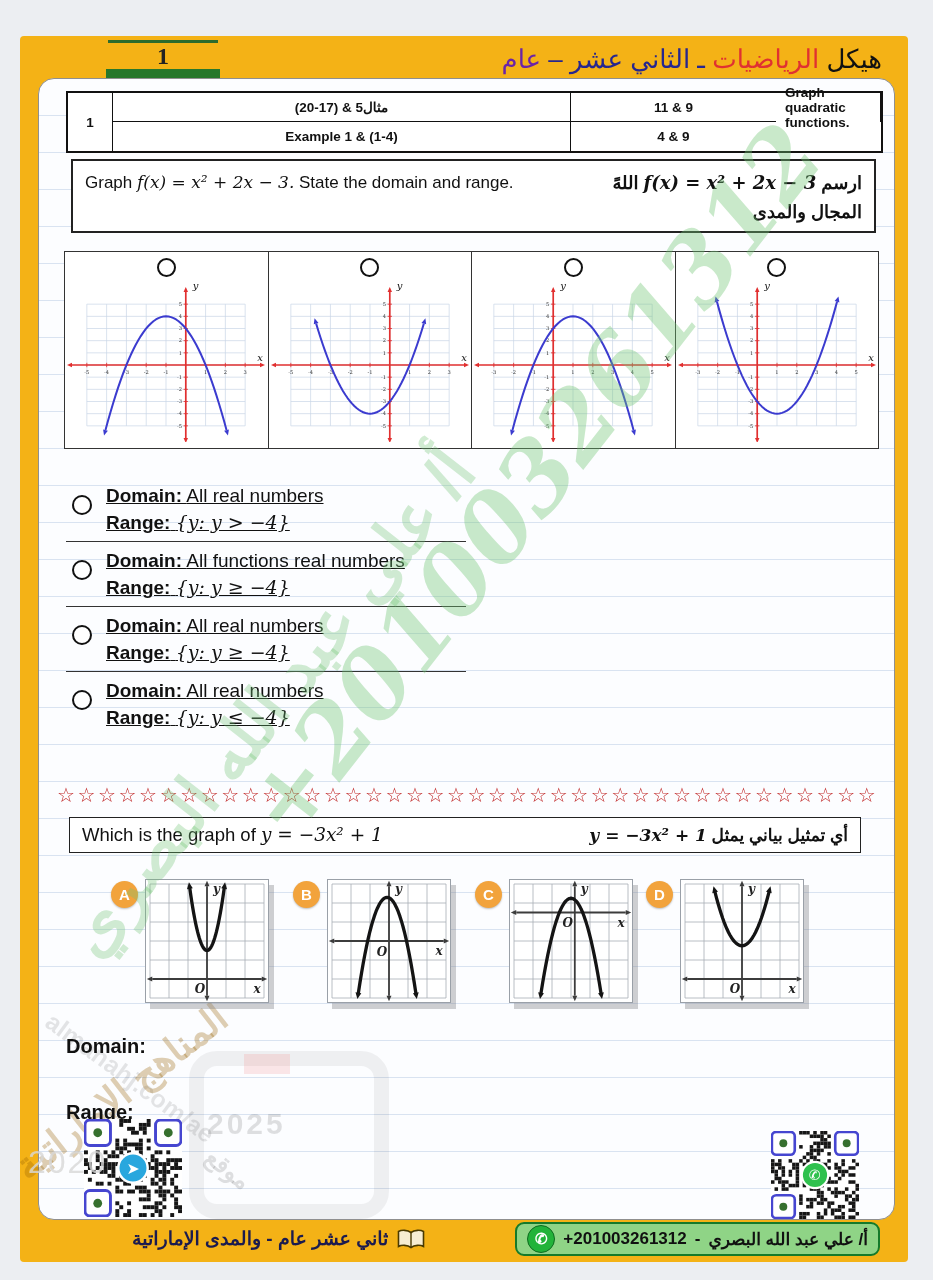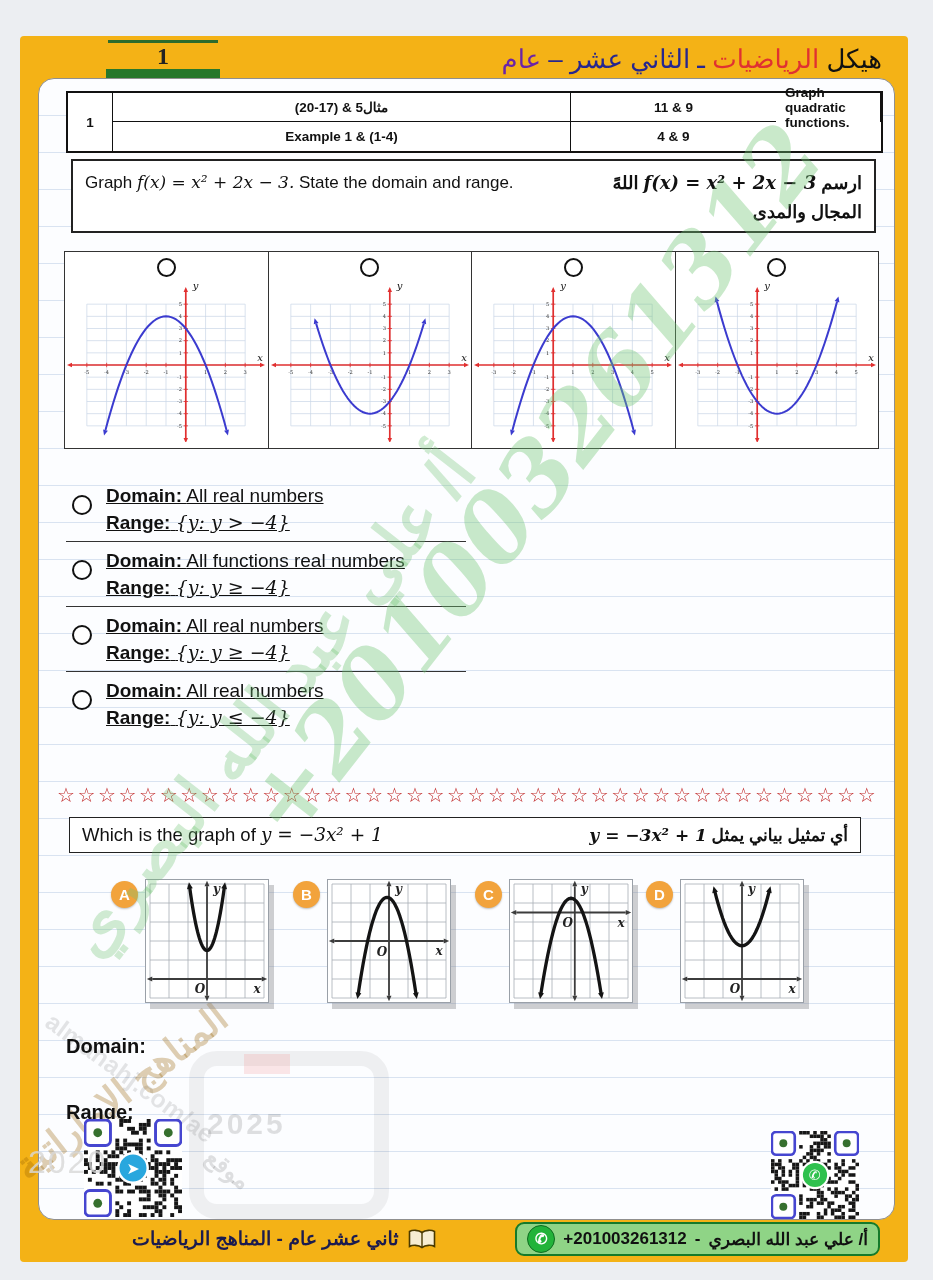--- a/index.html
+++ b/index.html
@@ -1007,21 +1007,21 @@
   </div>
 
   <div class="wm-corner">المناهج الإماراتية</div>
 
   <div class="footer">
     <div class="f-left">
       <svg width="28" height="20" viewBox="0 0 28 20">
         <path d="M14 3.5 C10.5 0.8 4.5 0.8 1.5 2.5 L1.5 17.5 C4.5 15.8 10.5 15.8 14 18.5 C17.5 15.8 23.5 15.8 26.5 17.5 L26.5 2.5 C23.5 0.8 17.5 0.8 14 3.5 Z" fill="#f7edd2" stroke="#4a3a00" stroke-width="1.6"></path>
         <line x1="14" y1="3.5" x2="14" y2="18.5" stroke="#4a3a00" stroke-width="1.4"></line>
       </svg>
-      <span>ثاني عشر عام - المناهج الرياضيات</span>
+      <span>ثاني عشر عام - والمدى الإماراتية</span>
     </div>
     <div class="pill">
       <span>أ/ علي عبد الله البصري</span>
       <span>-</span>
       <span class="ltr">+201003261312</span>
       <span class="wa-circ">✆</span>
     </div>
   </div>
 
   <div class="wm-2020">2020</div>

